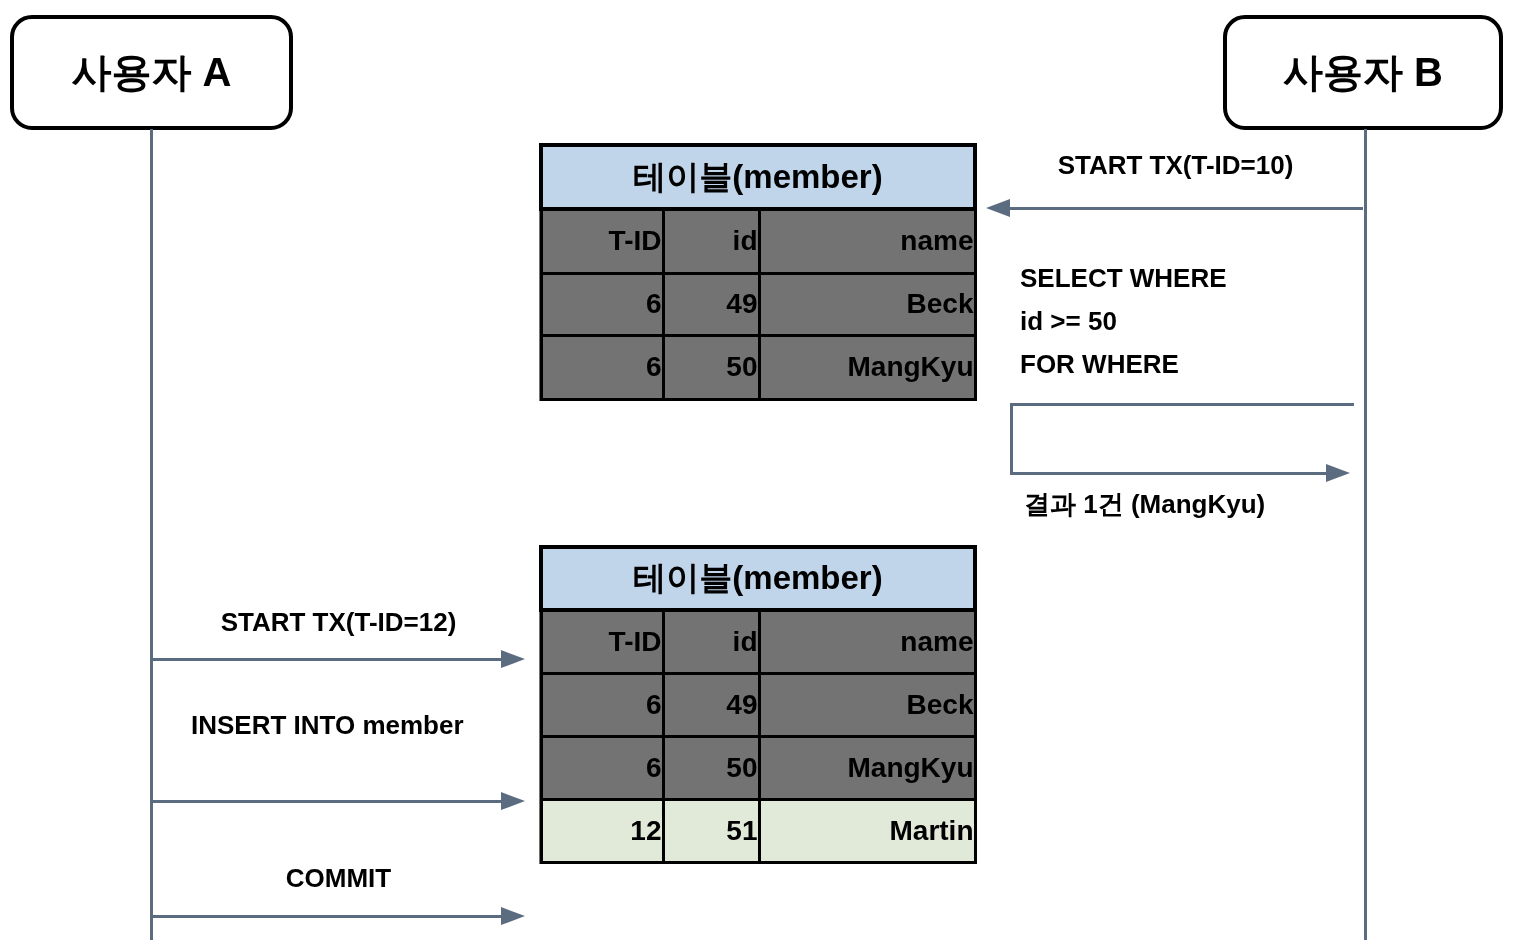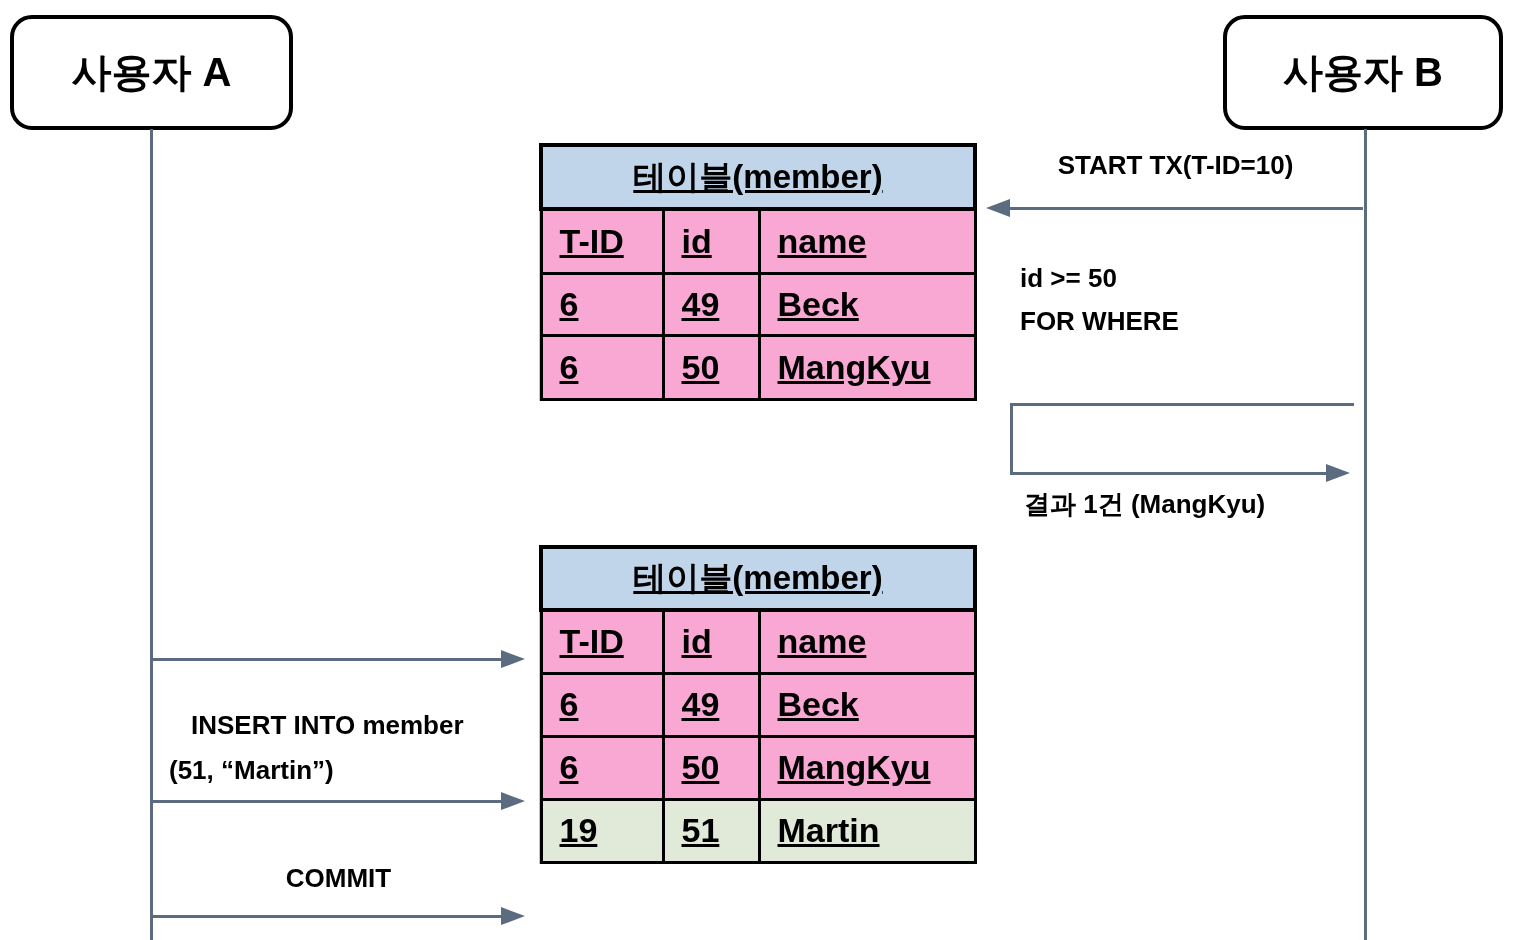--- a/index.html
+++ b/index.html
@@ -26,31 +26,31 @@
   .actor-b{left:1223px;top:15px;width:280px;height:115px;}
   
   .lifeline{position:absolute;width:3px;background:#5b6b80;}
   .lifeline-a{left:150px;top:129px;height:811px;}
   .lifeline-b{left:1364px;top:129px;height:811px;}
   
   table.snap{
     position:absolute;
     border-collapse:collapse;
     table-layout:fixed;
-    background:#f9a8d4;
-    text-decoration:underline;
+    background:#737373;
   }
   table.snap td{
     border:3px solid #000000;
-    font-size:34px;
+    font-size:28px;
     font-weight:bold;
     padding:0 0 0 17px;
     vertical-align:middle;
     box-sizing:border-box;
     white-space:nowrap;
+    text-align:right;
   }
   table.snap tr{height:63px;}
   table.snap td.title{
     text-align:center;
     padding:0;
     font-size:33px;
     border:4px solid #000000;
   }
   .col1{width:122px;}
   .col2{width:96px;}
@@ -118,20 +118,21 @@
       <td>MangKyu</td>
     </tr>
   </tbody>
     </table>
 
   <div class="lbl center" style="left:988px;top:147px;width:375px;">START TX(T-ID=10)</div>
   <div class="aline" style="left:1008px;top:207px;width:355px;"></div>
   <div class="ahead-left" style="left:986px;top:199px;"></div>
 
   <div class="lbl select-block" style="left:1020px;top:257px;">
+    <div>SELECT WHERE</div>
     <div>id &gt;= 50</div>
     <div>FOR WHERE</div>
   </div>
 
   <div class="aline" style="left:1010px;top:403px;width:344px;"></div>
   <div class="vline" style="left:1010px;top:403px;height:72px;"></div>
   <div class="aline" style="left:1010px;top:472px;width:318px;"></div>
   <div class="ahead-right" style="left:1326px;top:464px;"></div>
 
   <div class="lbl" style="left:1024px;top:486px;">결과 1건 (MangKyu)</div>
@@ -150,32 +151,32 @@
       <td>6</td>
       <td>49</td>
       <td>Beck</td>
     </tr>
     <tr>
       <td>6</td>
       <td>50</td>
       <td>MangKyu</td>
     </tr>
     <tr style="background:#e1e9d8;">
-      <td>19</td>
+      <td>12</td>
       <td>51</td>
       <td>Martin</td>
     </tr>
   </tbody>
     </table>
 
+  <div class="lbl center" style="left:152px;top:604px;width:373px;">START TX(T-ID=12)</div>
   <div class="aline" style="left:152px;top:658px;width:350px;"></div>
   <div class="ahead-right" style="left:501px;top:650px;"></div>
 
   <div class="lbl" style="left:191px;top:707px;text-align:right;">INSERT INTO member</div>
-  <div class="lbl" style="left:169px;top:752px;">(51, “Martin”)</div>
   <div class="aline" style="left:152px;top:800px;width:350px;"></div>
   <div class="ahead-right" style="left:501px;top:792px;"></div>
 
   <div class="lbl center" style="left:152px;top:860px;width:373px;">COMMIT</div>
   <div class="aline" style="left:152px;top:915px;width:350px;"></div>
   <div class="ahead-right" style="left:501px;top:907px;"></div>
 
 </div>
 
 </body></html>

